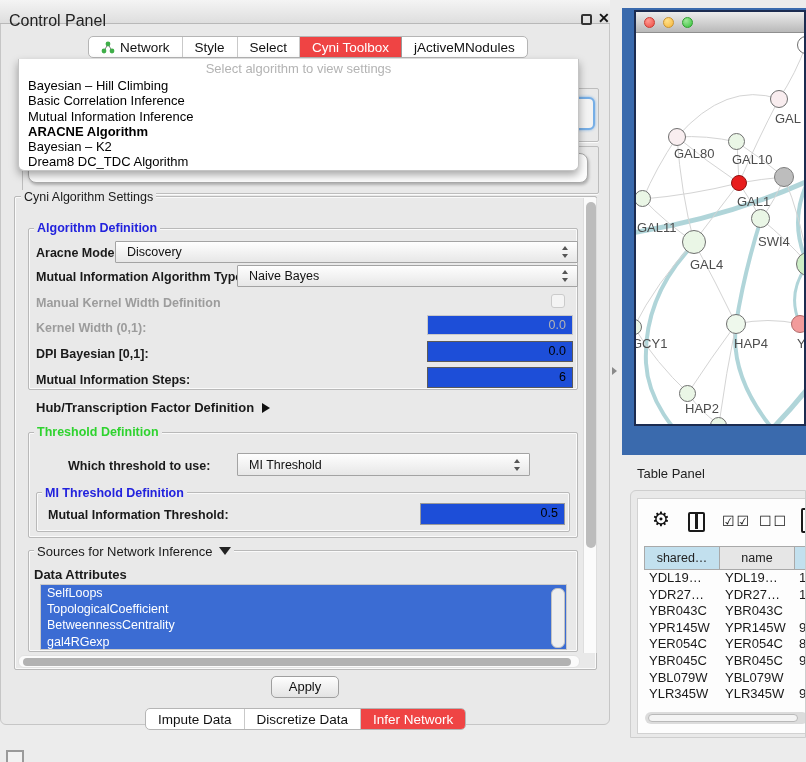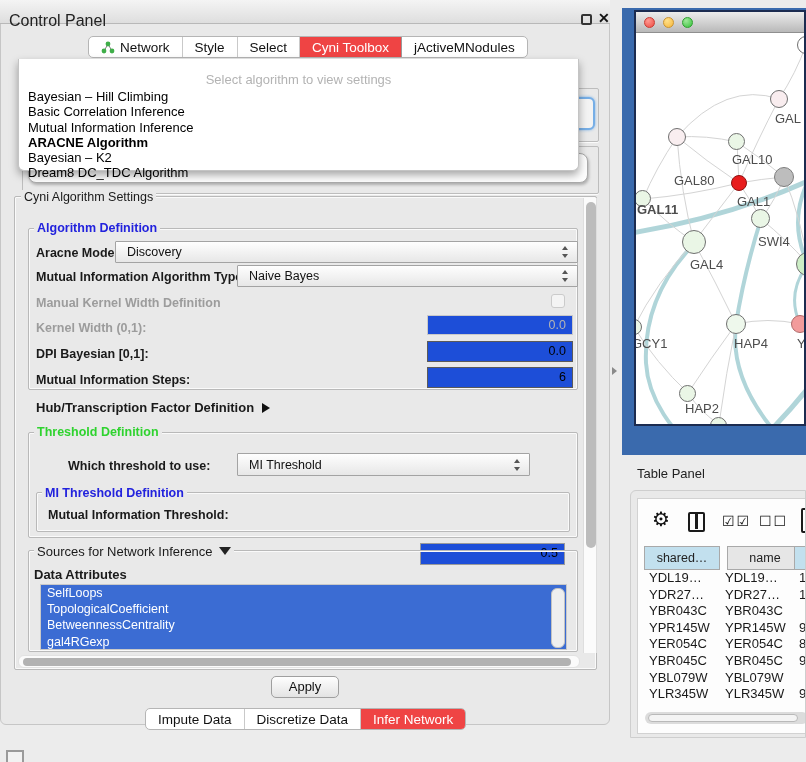--- a/index.html
+++ b/index.html
@@ -26,21 +26,21 @@
   #toptabs{left:88px;top:36px;}
   #bottabs{left:145px;top:708px;}
   .neticon{width:14px;height:13px;margin-right:5px;}
 
   
   .frag-group{border:1px solid #bdbdbd;border-radius:2px;box-shadow:0 1px 0 #fbfbfb;}
   .frag-combo-focus{border:2px solid #76aee6;border-radius:6px;box-shadow:0 0 3px #76aee6;background:#f3f3f3;}
   .frag-combo{background:#fdfdfd;border:1px solid #aaa;border-radius:8px;box-shadow:1px 2px 3px rgba(0,0,0,.25);}
   #dd-overlay{left:18px;top:59px;width:561px;height:112px;background:#fff;border:1px solid #c4c4c4;
       border-top:none;border-radius:0 0 6px 6px;box-shadow:0 4px 9px rgba(0,0,0,.35);box-sizing:border-box;z-index:30;}
-  #dd-overlay .ph{height:19px;line-height:20px;text-align:center;color:#b3b3b3;font-size:13px;margin-top:11px;}
+  #dd-overlay .ph{height:19px;line-height:20px;text-align:center;color:#b3b3b3;font-size:13px;}
   #dd-overlay .it{height:15.3px;line-height:15.3px;padding-left:9px;font-size:13px;color:#000;white-space:nowrap;}
   #dd-overlay .it.bold{font-weight:bold;}
 
   
   .group{border:1px solid #b9b9b9;border-radius:2px;box-shadow:inset 0 0 0 1px #fafafa;box-sizing:border-box;}
   .legend{position:absolute;background:#e9e9e9;padding:0 3px;font-size:12.5px;white-space:nowrap;}
   .leg-blue{color:#2222dd;font-weight:bold;}
   .leg-green{color:#2fd32f;font-weight:bold;}
   .lbl{position:absolute;font-size:12.5px;font-weight:bold;color:#1a1a1a;white-space:nowrap;}
   .lbl.dis{color:#9c9c9c;}
@@ -100,21 +100,21 @@
       border-radius:6px 0 0 0;box-sizing:border-box;overflow:hidden;}
   #tp-inner{left:6px;top:7px;width:170px;height:236px;background:#fdfdfd;border:1px solid #d2d2d2;
       box-sizing:border-box;overflow:hidden;}
   .tool-ic{position:absolute;color:#111;}
   #col-ic{left:50px;top:13px;width:17px;height:20px;border:2.5px solid #1a1a1a;border-radius:2px;box-sizing:border-box;}
   #col-ic:before{content:"";position:absolute;left:5px;top:0;width:2.5px;height:15px;background:#1a1a1a;}
   #doc-ic{left:163px;top:9px;width:16px;height:25px;border:2.5px solid #1a1a1a;border-radius:2px;box-sizing:border-box;}
   .th{position:absolute;top:47px;height:24px;box-sizing:border-box;border:1px solid #a9a9a9;
       font-size:12.5px;text-align:center;line-height:22px;color:#222;overflow:hidden;}
   .th.blue{background:#c2e0ee;}
-  .th.gray{background:#e6e6e6;margin-left:8px;}
+  .th.gray{background:#e6e6e6;}
   #tbody{left:6px;top:71px;width:164px;height:136px;overflow:hidden;}
   .tr{position:relative;height:16.6px;line-height:16.6px;font-size:13px;white-space:nowrap;}
   .td{position:absolute;top:0;overflow:hidden;}
   .td.c1{left:5px;width:72px;}
   .td.c2{left:81px;width:72px;}
   .td.c3{left:155px;width:20px;}
   #tp-hscroll{left:7px;top:213px;width:163px;height:12px;background:#dcdcdc;border-radius:6px;}
   #tp-hthumb{left:3px;top:2px;width:150px;height:8px;background:#f4f4f4;border:1px solid #b9b9b9;border-radius:4px;box-sizing:border-box;position:absolute;}
 
   #mini-icon{left:6px;top:750px;width:18px;height:14px;border:2px solid #9a9a9a;background:#f2f2f2;box-sizing:border-box;}
@@ -213,21 +213,21 @@
 
   <div class="lbl" style="left:68px;top:459px;">Which threshold to use:</div>
   <div class="combo" style="left:237px;top:453px;width:293px;height:23px;">
     <span class="cv">MI Threshold</span>
     <span class="spinner"></span>
   </div>
 
   <div class="abs group" style="left:36px;top:492px;width:534px;height:40px;"></div>
   <div class="legend leg-blue" style="left:42px;top:486px;">MI Threshold Definition</div>
   <div class="lbl" style="left:48px;top:508px;">Mutual Information Threshold:</div>
-  <div class="field" style="left:420px;top:503px;width:145px;height:22px;border-color:#9a9a9a;margin-top:40px;">0.5</div>
+  <div class="field" style="left:420px;top:503px;width:145px;height:22px;border-color:#9a9a9a;">0.5</div>
 
   <div class="abs group" style="left:28px;top:550px;width:550px;height:102px;"></div>
   <div class="legend" style="left:34px;top:544px;font-size:13px;">
     <span>Sources for Network Inference</span><span class="tri-down"></span>
   </div>
   <div class="lbl" style="left:34px;top:567px;font-size:13px;">Data Attributes</div>
 
   <div class="abs" id="attr-list">
     <div class="row">SelfLoops</div>
     <div class="row">TopologicalCoefficient</div>
@@ -314,24 +314,24 @@
       <div class="node" style="left:115px;top:176px;width:19px;height:19px;background:#eaf6e6;"></div>
       <div class="node" style="left:46px;top:197px;width:24px;height:24px;background:#eaf6e6;"></div>
       <div class="node" style="left:160px;top:219px;width:24px;height:24px;background:#cdeec6;"></div>
       <div class="node" style="left:-10px;top:286px;width:16px;height:16px;background:#eaf6e6;"></div>
       <div class="node" style="left:90px;top:281px;width:20px;height:20px;background:#eef8ec;"></div>
       <div class="node" style="left:155px;top:282px;width:18px;height:18px;background:#f29b9b;border-color:#b06a6a;"></div>
       <div class="node" style="left:43px;top:352px;width:17px;height:17px;background:#eaf6e6;"></div>
       <div class="node" style="left:74px;top:384px;width:17px;height:17px;background:#eaf6e6;"></div>
 
       <div class="nlabel" style="left:139px;top:78px;">GAL</div>
-      <div class="nlabel" style="left:38px;top:113px;margin-top:27px;">GAL80</div>
+      <div class="nlabel" style="left:38px;top:113px;">GAL80</div>
       <div class="nlabel" style="left:96px;top:119px;">GAL10</div>
       <div class="nlabel" style="left:101px;top:161px;">GAL1</div>
-      <div class="nlabel" style="left:1px;top:169px;font-weight:bold;">GAL11</div>
+      <div class="nlabel" style="left:1px;top:187px;">GAL11</div>
       <div class="nlabel" style="left:54px;top:224px;">GAL4</div>
       <div class="nlabel" style="left:122px;top:201px;">SWI4</div>
       <div class="nlabel" style="left:-4px;top:303px;">GCY1</div>
       <div class="nlabel" style="left:98px;top:303px;">HAP4</div>
       <div class="nlabel" style="left:161px;top:303px;">Y</div>
       <div class="nlabel" style="left:49px;top:368px;">HAP2</div>
     </div>
   </div>
 
   <div class="abs tp-title">Table Panel</div>

